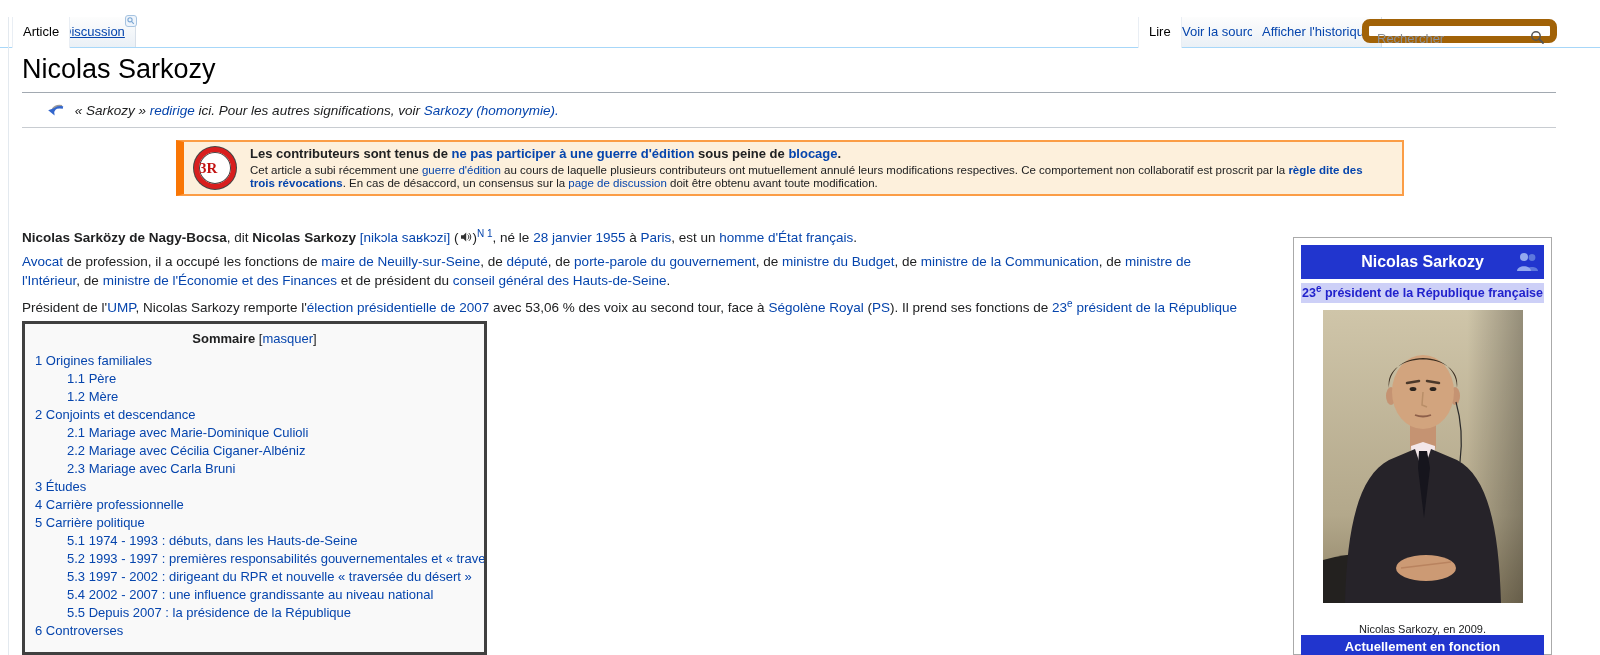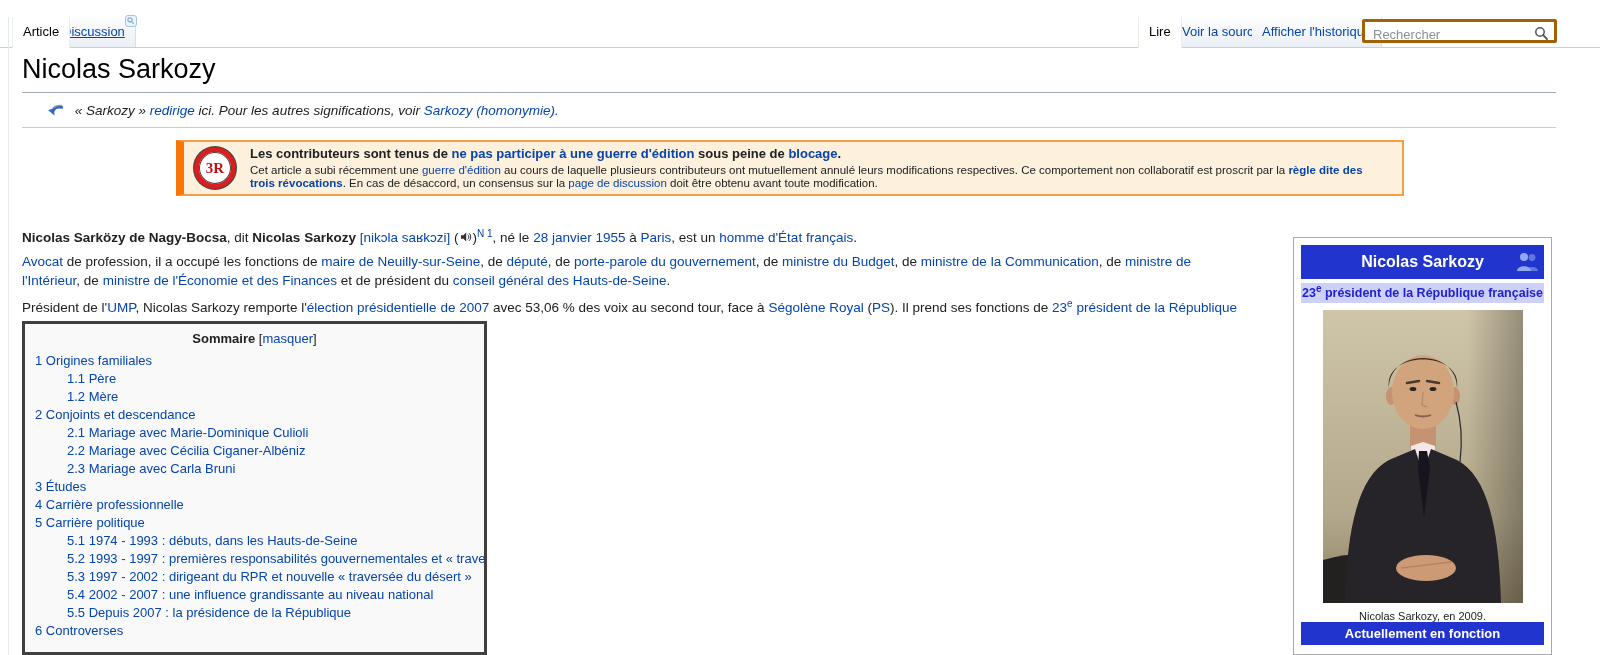--- a/index.html
+++ b/index.html
@@ -9,41 +9,41 @@
     font-family:"Liberation Sans","DejaVu Sans",sans-serif;font-size:13px;
   }
   
   #tabbar{position:absolute;top:0;left:0;width:1600px;height:47px;background:#fff;border-bottom:1px solid #a7d7f9;}
   .tab{position:absolute;top:17px;height:30px;line-height:30px;padding:0 10px;font-size:13px;white-space:nowrap;cursor:pointer;}
   .tab.active{background:#fff;color:#000;height:31px;z-index:2;border-left:1px solid #e9eef4;border-right:1px solid #e9eef4;}
   .tab.inactive{color:#0645ad;background:linear-gradient(#fdfdfd,#eaf0f6);border-right:1px solid #d7dfe8;}
   .tab .mini-icon{position:absolute;top:-9px;right:-2px;}
   #tab-discussion span.lbl{text-decoration:underline;}
   #searchbox{position:absolute;top:19px;left:1362px;width:195px;height:24px;box-sizing:border-box;
-    border:3px solid #a16207;border-radius:2px;background:#fff;}
+    border:7px solid #a16207;border-radius:8px;background:#fff;}
   #searchbox input{position:absolute;left:6px;top:1px;width:160px;height:20px;border:none;outline:none;
     font-family:"Liberation Sans",sans-serif;font-size:13px;color:#54595d;background:transparent;}
   #searchbox input::placeholder{color:#8a9097;}
   #search-icon{position:absolute;right:5px;top:4px;cursor:pointer;}
   
   #left-rule{position:absolute;left:8px;top:17px;width:1px;height:638px;background:#e3e9ef;}
   
   #page-title{position:absolute;left:22px;top:54px;font-size:27px;color:#000;line-height:30px;}
   .hrule{position:absolute;left:22px;width:1534px;height:1px;background:#a2a9b1;}
   #title-rule{top:92px;}
   #hatnote-rule{top:127px;background:#c8ccd1;}
   #hatnote{position:absolute;left:46px;top:103px;font-style:italic;font-size:13.5px;}
   #hatnote .redirect-icon{margin-right:6px;vertical-align:-2px;}
   
   #warning{position:absolute;left:176px;top:140px;width:1228px;height:56px;box-sizing:border-box;
     background:#fdf0dc;border:2px solid #fb9d46;border-left:8px solid #f97605;
     display:flex;align-items:center;}
   #warning .icon-3r{flex:0 0 auto;margin:0 14px 0 10px;width:32px;height:32px;border-radius:50%;
     border:5px solid #d81e1e;background:#fff;box-shadow:0 0 0 1px #444, inset 0 0 0 1px #444;
-    display:flex;align-items:center;justify-content:center;
+    display:flex;align-items:center;
     color:#c21313;font-family:"Liberation Serif",serif;font-weight:bold;font-size:15px;}
   #warning .wtext{flex:1 1 auto;padding-right:13px;}
   #warning .wline1{font-size:13px;font-weight:bold;margin-bottom:3px;}
   #warning .wline2{font-size:11.5px;line-height:13.5px;}
   
   .para{position:absolute;left:22px;width:1245px;font-size:13.5px;line-height:19px;}
   #p1{top:228px;}
   #p2{top:252px;width:1228px;}
   #p3{top:298px;}
   
@@ -65,21 +65,21 @@
   .toc-row.lv2{padding-left:42px;}
   
   #infobox{position:absolute;left:1293px;top:237px;width:259px;height:418px;box-sizing:border-box;
     background:#fff;border:1px solid #aaa;padding:7px 7px 0 7px;}
   #infobox-header{position:relative;height:34px;background:#2135ce;color:#fff;
     display:flex;align-items:center;justify-content:center;font-weight:bold;font-size:16px;}
   #infobox-header .person-icon{position:absolute;right:3px;top:6px;}
   #infobox-subtitle{margin-top:4px;background:#cdd0f7;color:#2222cc;text-align:center;
     font-weight:bold;font-size:12.5px;padding:3px 0;}
   #infobox-photo{margin:7px auto 0 auto;width:200px;height:293px;display:block;cursor:pointer;}
-  #infobox-caption{margin-top:7px;text-align:center;font-size:11px;color:#202122;}
+  #infobox-caption{margin-top:20px;text-align:center;font-size:11px;color:#202122;}
   #infobox-status{background:#2135ce;color:#fff;text-align:center;
     font-weight:bold;font-size:13px;padding:4px 0;}
 </style>
 </head>
 <body>
 
 <div id="tabbar">
   <div class="tab active" style="left:12px" id="tab-article">
     <span class="lbl">Article</span>
   </div>

